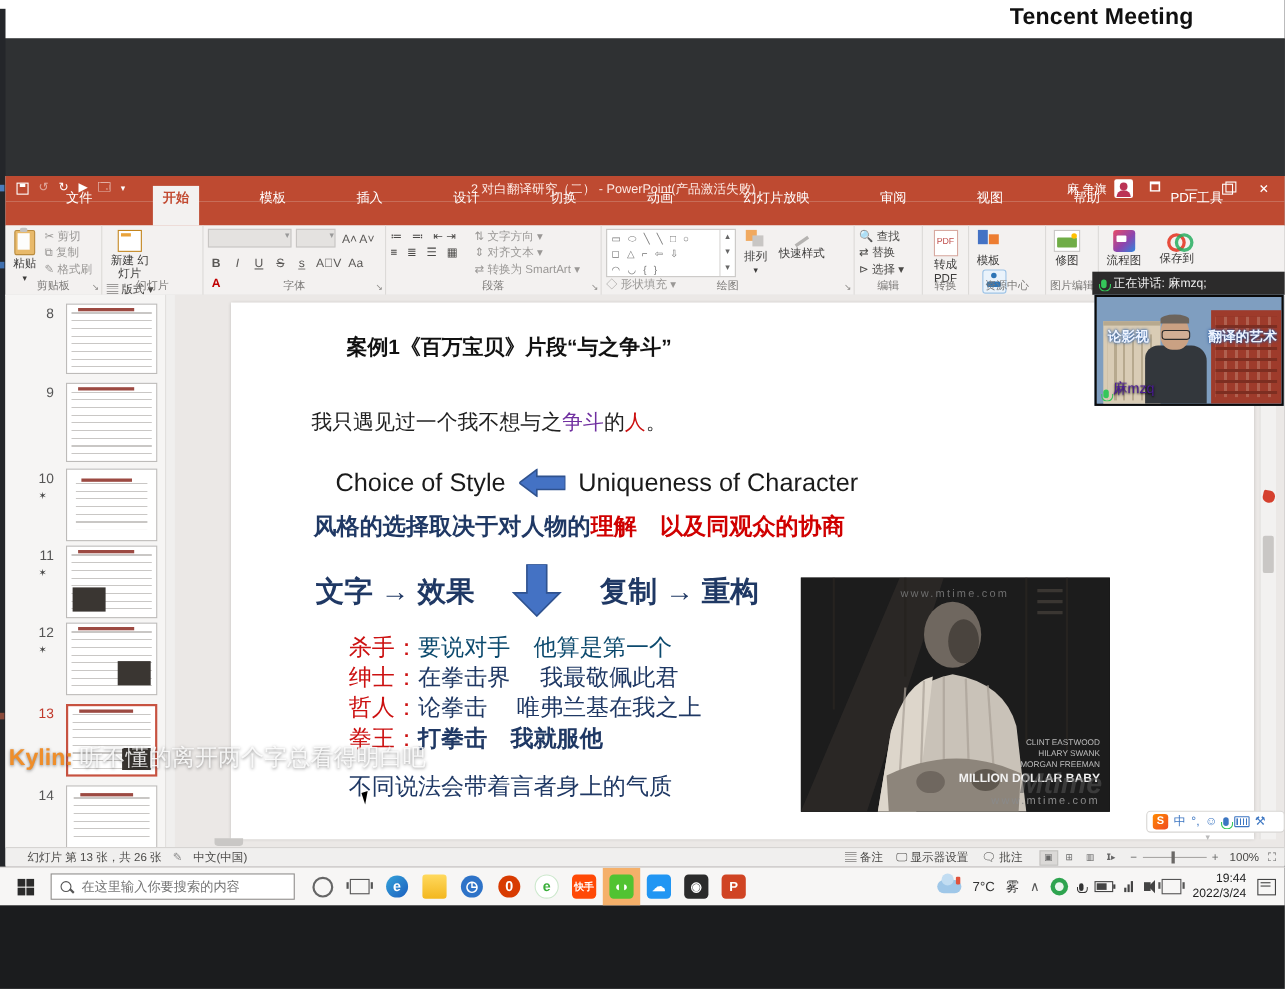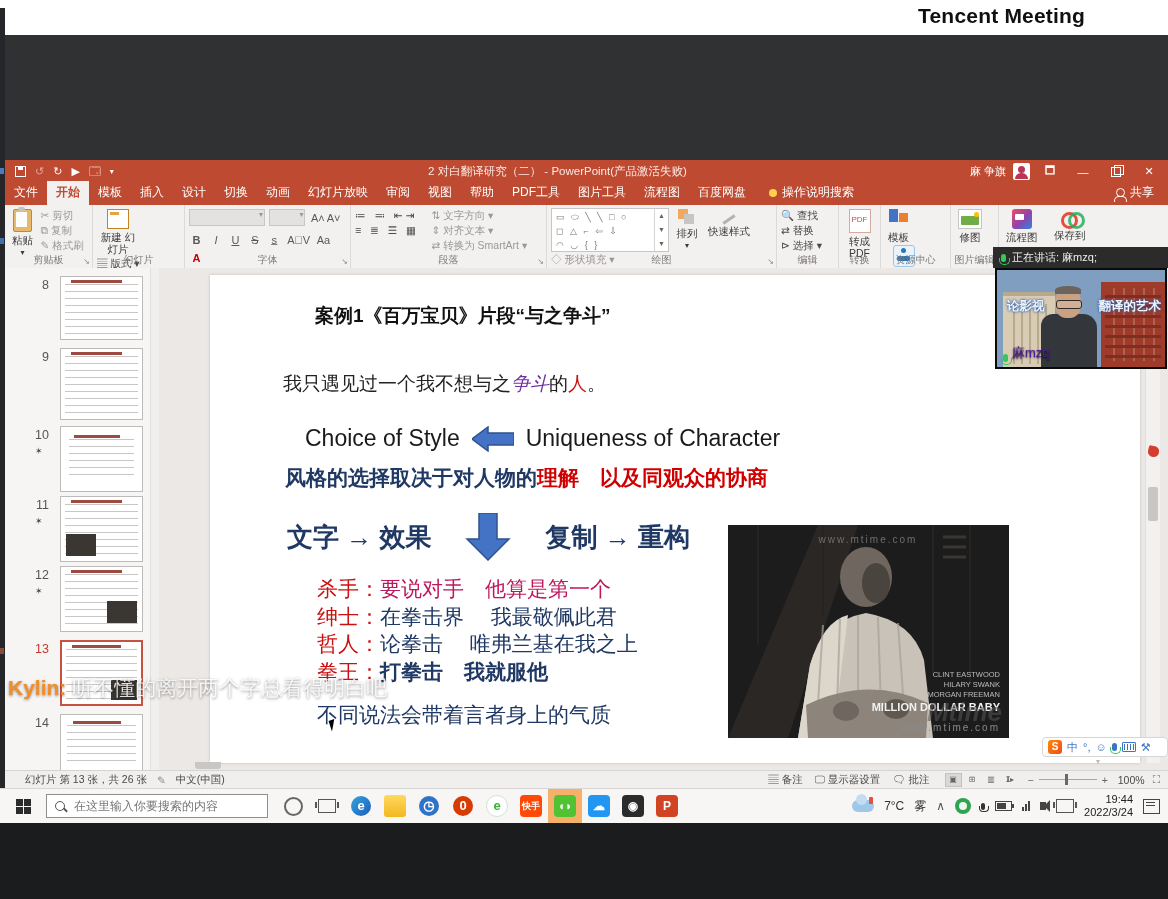--- a/index.html
+++ b/index.html
@@ -23,21 +23,21 @@
   .wtitle{flex:1;text-align:center;font-size:11.5px;color:#fde9e3;}
   .acct{display:flex;align-items:center;gap:7px;padding-right:6px;}
   .avatar{width:17px;height:17px;background:#fff;border-radius:2px;position:relative;}
   .avatar:before{content:"";position:absolute;left:5px;top:3px;width:7px;height:7px;border-radius:50%;background:#b35;}
   .avatar:after{content:"";position:absolute;left:2px;top:10px;width:13px;height:6px;border-radius:6px 6px 0 0;background:#b35;}
   .wc{width:26px;height:21px;display:flex;align-items:center;justify-content:center;color:#fff;font-size:11px;}
   .restore{width:8px;height:8px;border:1px solid #fff;position:relative;}
   .restore:before{content:"";position:absolute;left:2px;top:-3px;width:8px;height:8px;border:1px solid #fff;}
   
   .tabrow{left:0;top:23px;width:100%;height:22px;background:#be4a31;display:flex;align-items:flex-end;color:#fff;font-size:12px;}
-  .tab{padding:3px 9px 4px;cursor:pointer;white-space:nowrap;}
+  .tab{padding:3px 9px 16px;cursor:pointer;white-space:nowrap;margin-left:46px;}
   .tab.sel{background:#f3f1f0;color:#c24a31;font-weight:bold;}
   .tellme{display:flex;align-items:center;gap:5px;margin-left:14px;padding-bottom:4px;}
   .bulb{width:8px;height:8px;border-radius:50%;background:#ffd24a;display:inline-block;}
   .share{margin-left:auto;display:flex;align-items:center;gap:5px;padding:0 14px 4px;}
   .person{width:7px;height:7px;border:1px solid #fff;border-radius:50%;position:relative;display:inline-block;}
   .person:after{content:"";position:absolute;left:-3px;top:7px;width:11px;height:5px;border:1px solid #fff;border-bottom:none;border-radius:5px 5px 0 0;}
   
   .ribbon{left:0;top:45px;width:100%;height:63px;background:#f3f1f0;border-bottom:1px solid #dddbd9;display:flex;}
   .grp{position:relative;border-right:1px solid #dcdad8;height:100%;flex:none;padding:3px 4px 14px;box-sizing:border-box;}
   .glabel{position:absolute;bottom:1px;left:0;width:100%;text-align:center;font-size:10px;color:#7b7977;}
@@ -90,30 +90,30 @@
         repeating-linear-gradient(to bottom,transparent 0 2px,#c9c7c5 2px 3px,transparent 3px 7px);}
   .fake:before{content:"";position:absolute;left:8%;top:-2px;width:70%;height:3px;background:#9c4a42;}
   .timg{position:absolute;width:30px;height:22px;background:#3a3632;}
   
   .slide{left:205px;top:7px;width:930px;height:488px;background:#fff;box-shadow:0 0 3px rgba(0,0,0,.18);}
   .stitle{left:73px;top:28px;font-size:19px;font-weight:bold;color:#111;margin-left:32px;}
   .sen{left:73px;top:58px;font-size:26px;color:#1a1a1a;font-family:"Liberation Serif",serif;}
   .sen .red{color:#cc1111;}
   .sen .wavy{text-decoration:underline;text-decoration-style:wavy;text-decoration-color:#cc2222;text-underline-offset:4px;text-decoration-thickness:1px;}
   .szh{left:73px;top:96px;font-size:19px;color:#222;font-family:"Liberation Serif",serif;}
-  .szh .pur{color:#7030a0;font-style:italic;}
+  .szh .pur{color:#7030a0;}
   .szh .red{color:#cc1111;}
   .stylerow{left:95px;top:150px;display:flex;align-items:center;gap:12px;font-size:23px;color:#1a1a1a;}
   .stylezh{left:75px;top:189px;font-size:21px;font-weight:bold;}
   .stylezh .navy{color:#1f3864;}
   .stylezh .red{color:#d00000;}
   .maprow{left:77px;top:238px;display:flex;align-items:center;font-size:26px;font-weight:bold;color:#1f3864;}
   .speakers{left:107px;top:300px;font-size:21px;line-height:27.5px;}
   .speakers .lab{color:#cc1111;}
-  .speakers .t-red{color:#be185d;}
+  .speakers .t-red{color:#0c4a6e;}
   .speakers .t-navy{color:#1f3864;}
   .speakers .bold{font-weight:bold;}
   .concl{left:107px;top:426px;font-size:21px;color:#1f3864;}
   .cursor{left:120px;top:444px;width:0;height:0;border-left:6px solid #000;border-right:5px solid transparent;border-bottom:11px solid transparent;transform:rotate(-18deg);}
   
   .movie{left:518px;top:250px;width:281px;height:213px;background:#0d0d0d;overflow:hidden;}
   
   .vscroll{left:1140px;top:7px;width:14px;height:488px;background:#f2f1f0;border-left:1px solid #e0deDC;font-size:7px;color:#888;text-align:center;}
   .vthumb{position:absolute;left:2px;top:212px;width:10px;height:34px;background:#c9c7c5;border-radius:2px;}
   .redptr{left:1143px;top:178px;width:11px;height:11px;background:#d5402e;border-radius:2px 5px 5px 5px;transform:rotate(12deg);}

